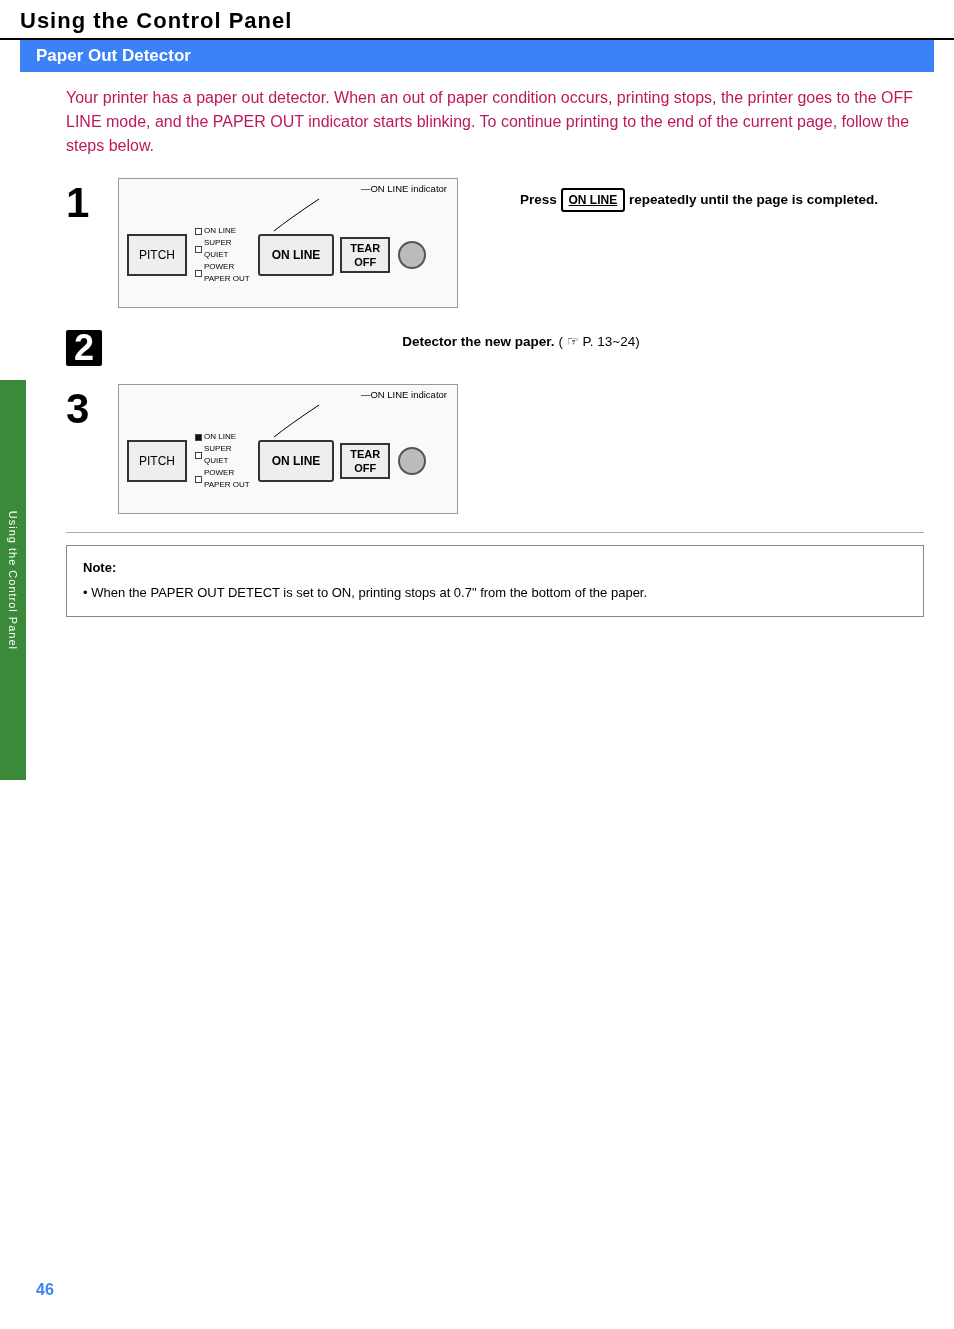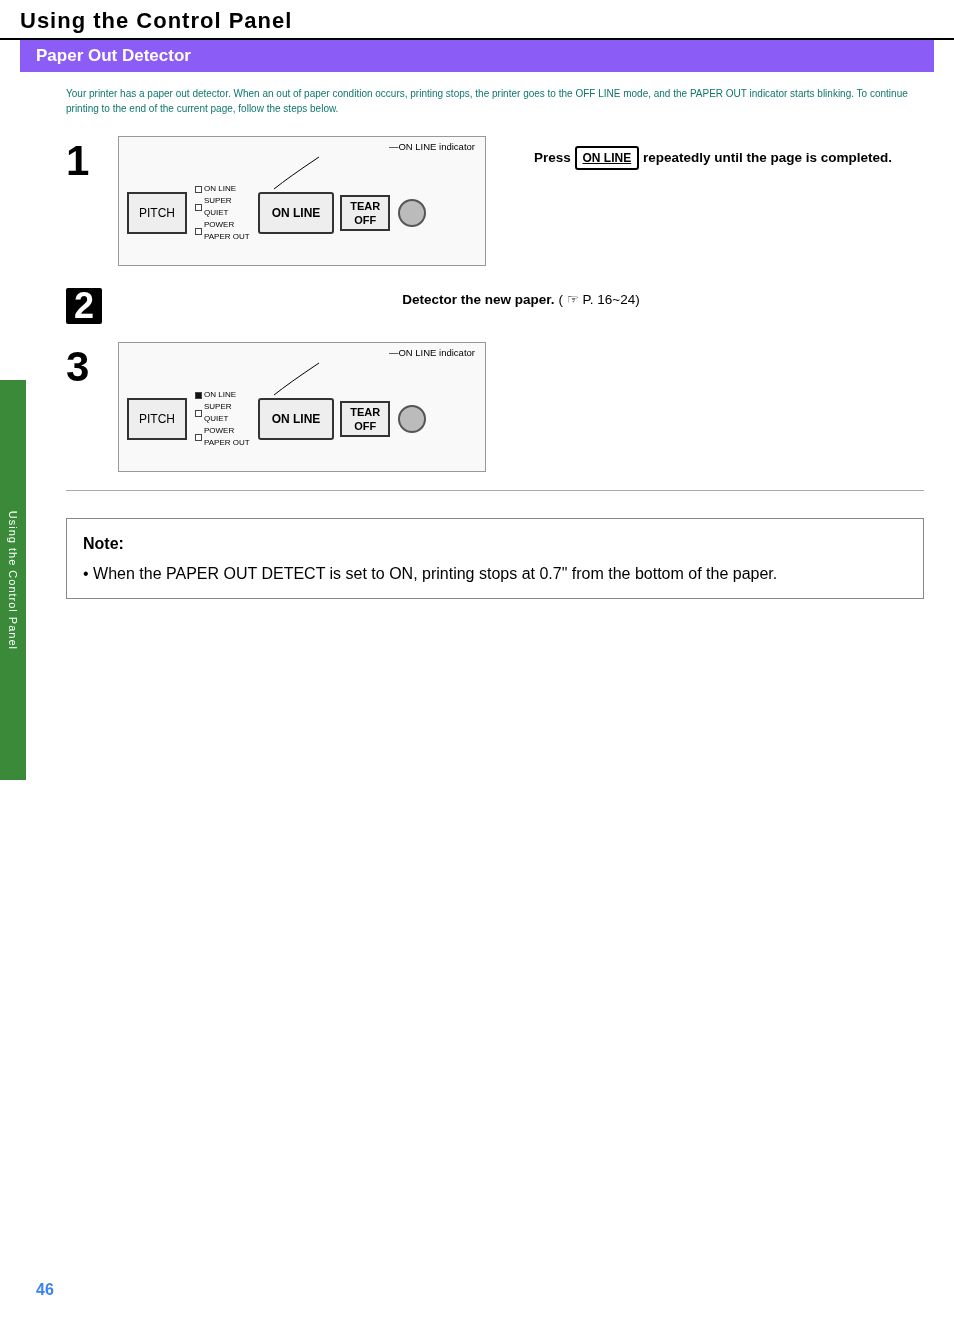--- a/index.html
+++ b/index.html
@@ -21,39 +21,39 @@
     .page-title-text {
       font-size: 22px;
       font-weight: bold;
       font-family: 'Comic Sans MS', cursive, sans-serif;
       color: #000;
       letter-spacing: 1px;
     }
 
     
     .section-header {
-      background: #8b5cf6;
+      background: #3b82f6;
       color: #fff;
       font-size: 17px;
       font-weight: bold;
       padding: 6px 16px;
       margin: 0 20px 14px 20px;
     }
 
     
     .main-content {
       padding: 0 30px 20px 30px;
       margin-left: 20px;
     }
 
     .intro-text {
-      font-size: 10px;
+      font-size: 16px;
       line-height: 1.5;
       margin-bottom: 20px;
-      color: #0f766e;
+      color: #be185d;
     }
 
     
     .step-row {
       display: flex;
       align-items: flex-start;
       margin-bottom: 18px;
       gap: 16px;
     }
 
@@ -62,21 +62,21 @@
       font-weight: bold;
       color: #000;
       min-width: 36px;
       line-height: 1;
       margin-top: 4px;
     }
 
     .step-diagram {
       border: 1px solid #999;
       background: #f9f9f9;
-      width: 368px;
+      width: 340px;
       min-height: 130px;
       position: relative;
       flex-shrink: 0;
     }
 
     .step-description {
       font-size: 13.5px;
       line-height: 1.5;
       color: #000;
       padding-top: 10px;
@@ -104,23 +104,23 @@
     .step2-row {
       display: flex;
       align-items: flex-start;
       margin-bottom: 18px;
       gap: 16px;
     }
 
     
     .note-box {
       border: 1px solid #888;
-      margin: 27px 0 20px 0;
+      margin: 12px 0 20px 0;
       padding: 12px 16px;
-      font-size: 16px;
+      font-size: 13px;
       color: #000;
       line-height: 1.6;
     }
 
     .note-box .note-title {
       font-weight: bold;
       margin-bottom: 4px;
     }
 
     .note-box ul {
@@ -338,21 +338,21 @@
 
     <div class="step-description">
       <strong>Press <span class="btn-inline">ON LINE</span> repeatedly until the page is completed.</strong>
     </div>
   </div>
 
   <div class="step2-row">
     <div class="step-number" style="font-size:36px;background:#000;color:#fff;width:36px;height:36px;display:flex;align-items:center;justify-content:center;border-radius:2px;">2</div>
     <div class="step-description" style="padding-top:6px;">
       <strong>Detector the new paper.</strong>
-      <span> ( ☞  P. 16~24)</span>
+      <span> ( ☞  P. 13~24)</span>
     </div>
   </div>
 
   <div class="step-row">
     <div class="step-number">3</div>
 
     <div class="step-diagram">
       <div class="diagram-container">
         <div class="on-line-indicator-label">
           —ON LINE indicator

